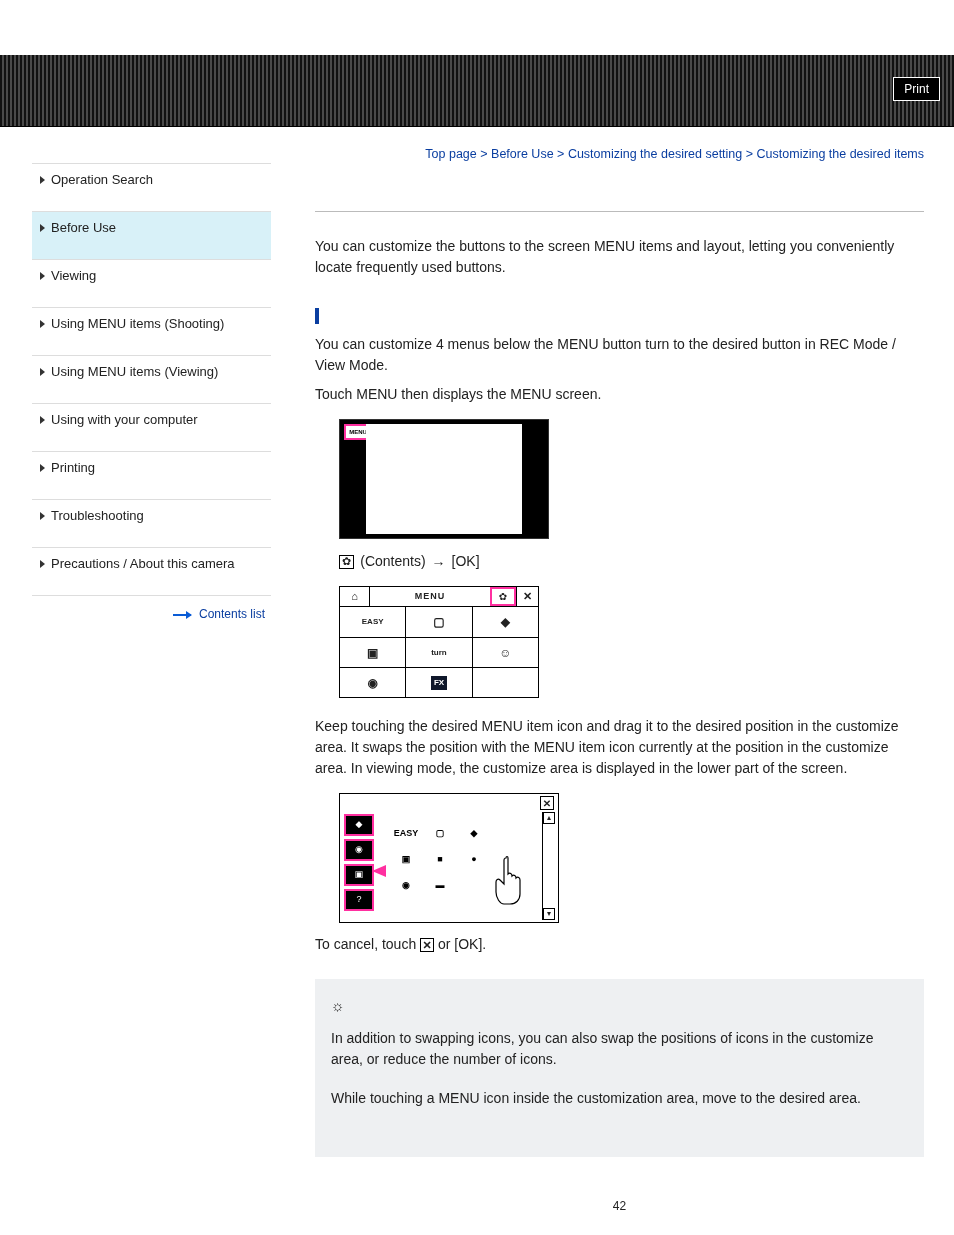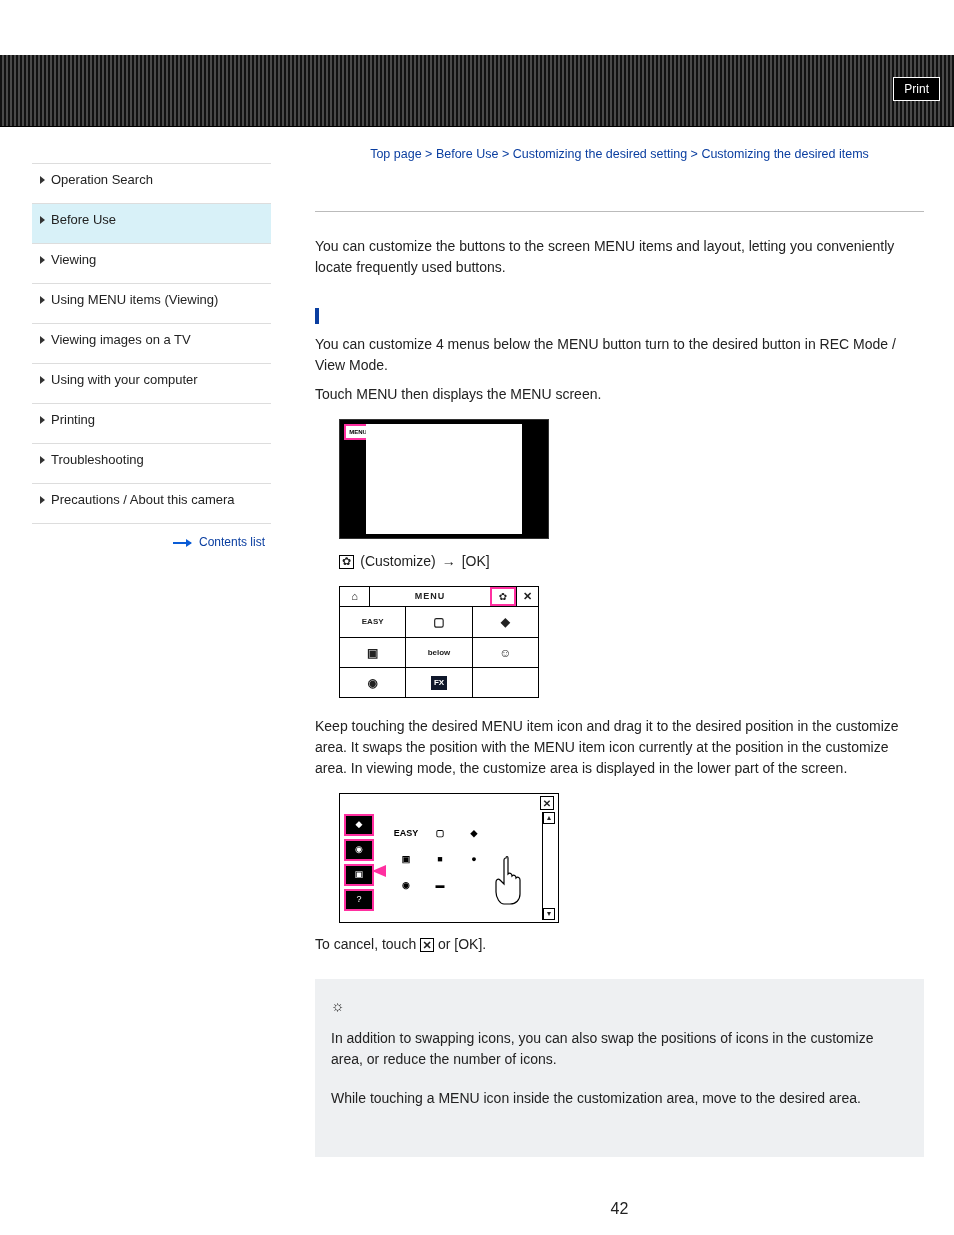--- a/index.html
+++ b/index.html
@@ -2,46 +2,46 @@
 <html><head>
 <meta charset="utf-8">
 <style>
   * { box-sizing: border-box; margin: 0; padding: 0; }
   body { font-family: Arial, Helvetica, sans-serif; font-size: 13px; color: #222; background: #fff; width: 954px; }
   .header-band { height: 72px; background: repeating-linear-gradient(90deg, #111 0 2px, #4a4a4a 2px 4px); position: relative; border-bottom: 1px solid #000; margin-top: 55px; }
   .print-btn { position: absolute; right: 14px; top: 22px; background: #000; color: #fff; border: 1px solid #fff; padding: 4px 10px; font-size: 12px; cursor: pointer; }
   .layout { display: flex; align-items: flex-start; }
   .sidebar { width: 285px; padding: 36px 14px 0 32px; }
   .nav { list-style: none; border-top: 1px solid #ddd; }
-  .nav li { border-bottom: 1px solid #ddd; padding: 8px 6px 16px 8px; font-size: 13px; cursor: pointer; display: flex; align-items: center; gap: 6px; }
+  .nav li { border-bottom: 1px solid #ddd; padding: 8px 6px 24px 8px; font-size: 13px; cursor: pointer; display: flex; align-items: center; gap: 6px; }
   .nav li.active { background: #d8f1f8; }
   .nav .chev { width:0;height:0;border-top:4px solid transparent;border-bottom:4px solid transparent;border-left:5px solid #333; display:inline-block; }
   .contents-link { text-align: right; padding: 10px 6px 0 0; }
   .contents-link a { color: #0a3ea0; font-size: 12px; text-decoration: none; }
   .arrow-right { display:inline-block; width:18px; height:2px; background:#0a5cd6; position:relative; vertical-align:middle; margin-right:4px; }
   .arrow-right::after { content:""; position:absolute; right:-1px; top:-3px; width:0;height:0;border-top:4px solid transparent;border-bottom:4px solid transparent;border-left:6px solid #0a5cd6; }
   .main { flex: 1; padding: 20px 30px 40px 30px; }
-  .breadcrumb { text-align: center; font-size: 12.5px; color: #0a3ea0; margin-bottom: 50px; }
+  .breadcrumb { text-align: right; font-size: 12.5px; color: #0a3ea0; margin-bottom: 50px; }
   .breadcrumb a { color: #0a3ea0; text-decoration: none; }
   .breadcrumb .sep { color: #0a3ea0; }
   .breadcrumb .current { color: #0a3ea0; }
   .hr { border: none; border-top: 1px solid #bbb; margin: 22px 0 24px; }
   .body { font-size: 14px; line-height: 1.5; }
   .body p { margin: 8px 0; }
   .vert-bar { display:block; width:4px; height:16px; background:#0a3ea0; margin:30px 0 10px; }
   .indent { margin-left: 24px; }
   .fig { margin: 14px 0 12px; margin-left:24px; }
   .cust-line { margin-left:24px; display:flex; align-items:center; gap:6px; margin-top:6px; margin-bottom:14px; }
   .gear-box { border:1px solid #000; padding:0 2px; font-size:11px; background:#fff; display:inline-flex; align-items:center; justify-content:center; height:14px; }
   .arrow-thin { font-size:14px; }
   .close-x { display:inline-block; border:1px solid #000; width:14px; height:14px; text-align:center; line-height:12px; font-size:11px; font-weight:bold; }
   .tip-box { background:#eef0f2; padding:16px 16px 30px; margin-top:24px; }
   .bulb { font-size:15px; margin-bottom:4px; display:inline-block; }
   .tip-box p { margin:6px 0 18px; }
-  .page-num { text-align:center; font-size:16px; margin-top:40px; }
+  .page-num { text-align:center; font-size:12px; margin-top:40px; }
 
   
   .fig1-outer { width:210px; height:120px; background:#000; border:1px solid #333; padding:4px; display:flex; gap:0; }
   .fig1-left { width:22px; background:#000; }
   .fig1-menu { width:28px; height:16px; border:2px solid #ff2fa0; background:#fff; font-size:6px; display:flex;align-items:center;justify-content:center; color:#000; font-weight:bold; }
   .fig1-mid { flex:1; background:#fff; }
   .fig1-right { width:22px; background:#000; }
 
   
   .fig2 { width:200px; border:1px solid #000; margin-left:24px; }
@@ -88,25 +88,25 @@
       <li class="active">
           <span class="chev"></span>
           <span>Before Use</span>
         </li>
       <li>
           <span class="chev"></span>
           <span>Viewing</span>
         </li>
       <li>
           <span class="chev"></span>
+          <span>Using MENU items (Shooting)</span>
+        </li>
+      <li>
+          <span class="chev"></span>
           <span>Using MENU items (Viewing)</span>
-        </li>
-      <li>
-          <span class="chev"></span>
-          <span>Viewing images on a TV</span>
         </li>
       <li>
           <span class="chev"></span>
           <span>Using with your computer</span>
         </li>
       <li>
           <span class="chev"></span>
           <span>Printing</span>
         </li>
       <li>
@@ -151,21 +151,21 @@
           <div class="fig1-left">
               <div class="fig1-menu">MENU</div>
             </div>
           <div class="fig1-mid"></div>
           <div class="fig1-right"></div>
         </div>
       </div>
 
       <div class="cust-line">
         <span class="gear-box">✿</span>
-        <span>(Customize)</span>
+        <span>(Contents)</span>
         <span class="arrow-thin">→</span>
         <span>[OK]</span>
       </div>
 
       <div class="fig2">
         <div class="fig2-head">
           <div class="fig2-head-l">⌂</div>
           <div class="fig2-head-c">MENU</div>
           <div class="fig2-head-r">✿</div>
           <div class="fig2-head-x">✕</div>
@@ -176,21 +176,21 @@
               <span class="ico">▢</span>
             </div>
           <div class="fig2-cell">
               <span class="ico">◆</span>
             </div>
         </div>
         <div class="fig2-row">
           <div class="fig2-cell">
               <span class="ico">▣</span>
             </div>
-          <div class="fig2-cell">below</div>
+          <div class="fig2-cell">turn</div>
           <div class="fig2-cell">
               <span class="ico">☺</span>
             </div>
         </div>
         <div class="fig2-row">
           <div class="fig2-cell">
               <span class="ico">◉</span>
             </div>
           <div class="fig2-cell">
               <span style="background:#0f172a;color:#fff;padding:1px 3px;">FX</span>

